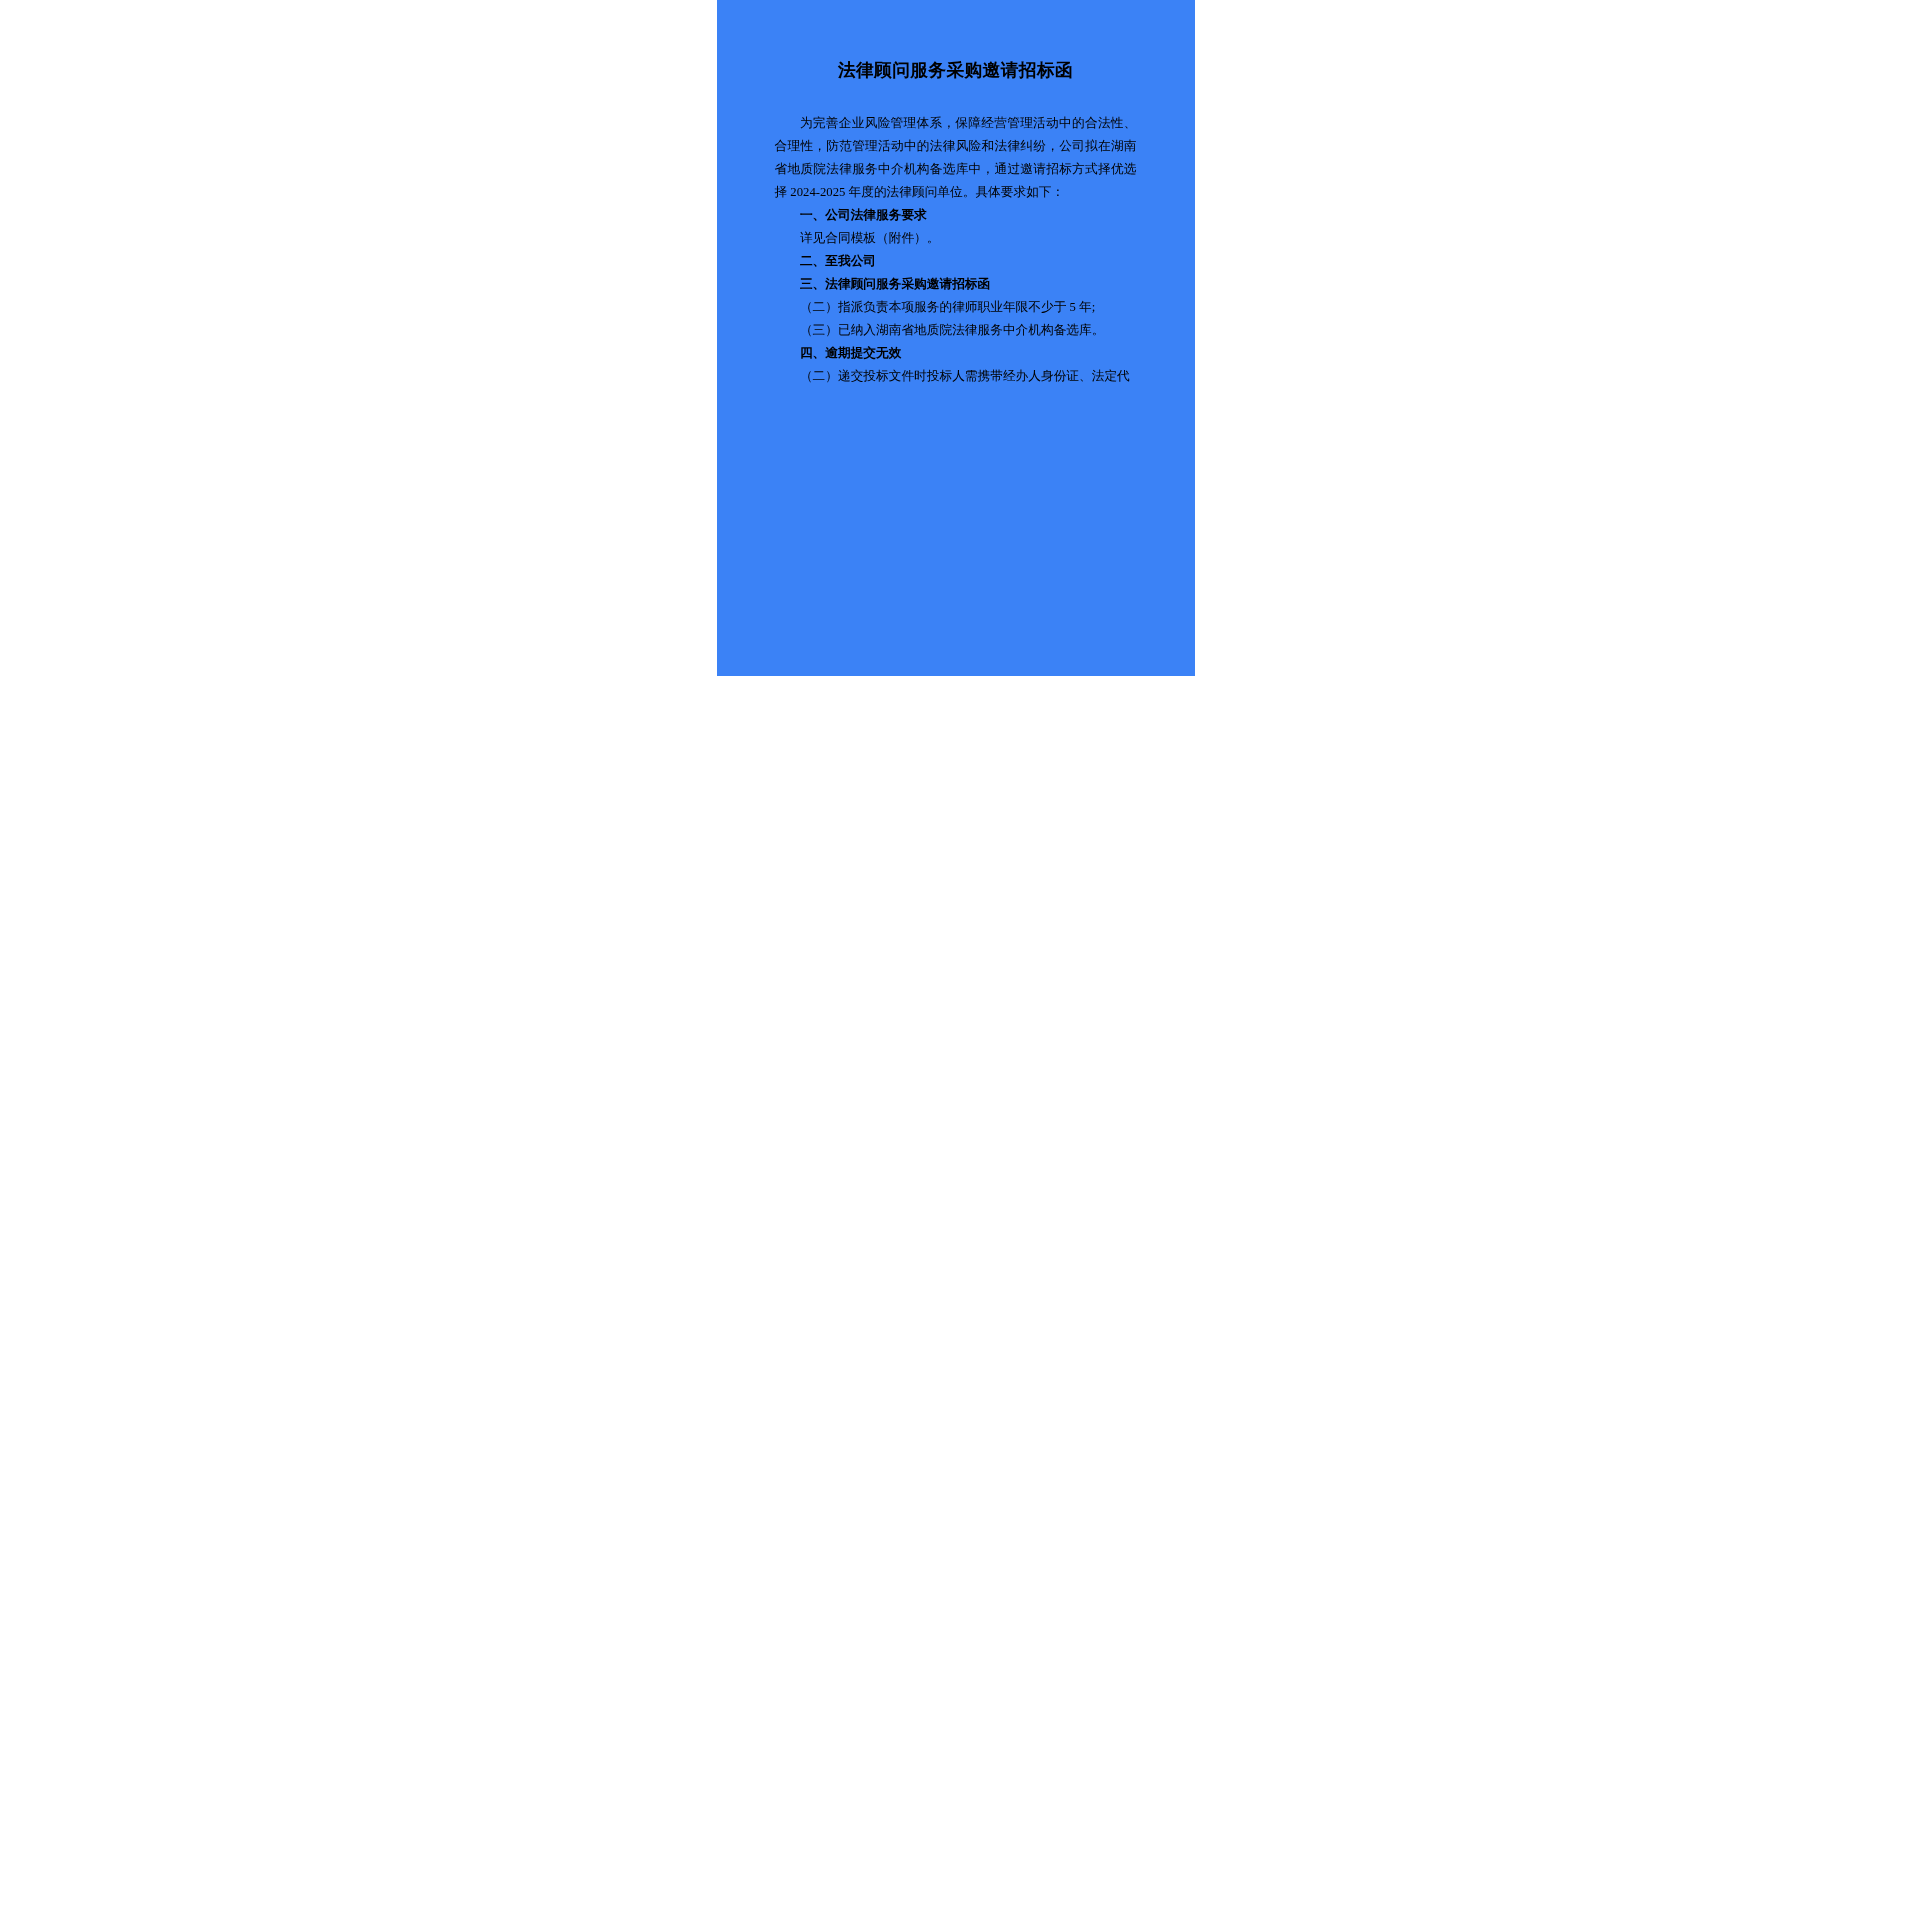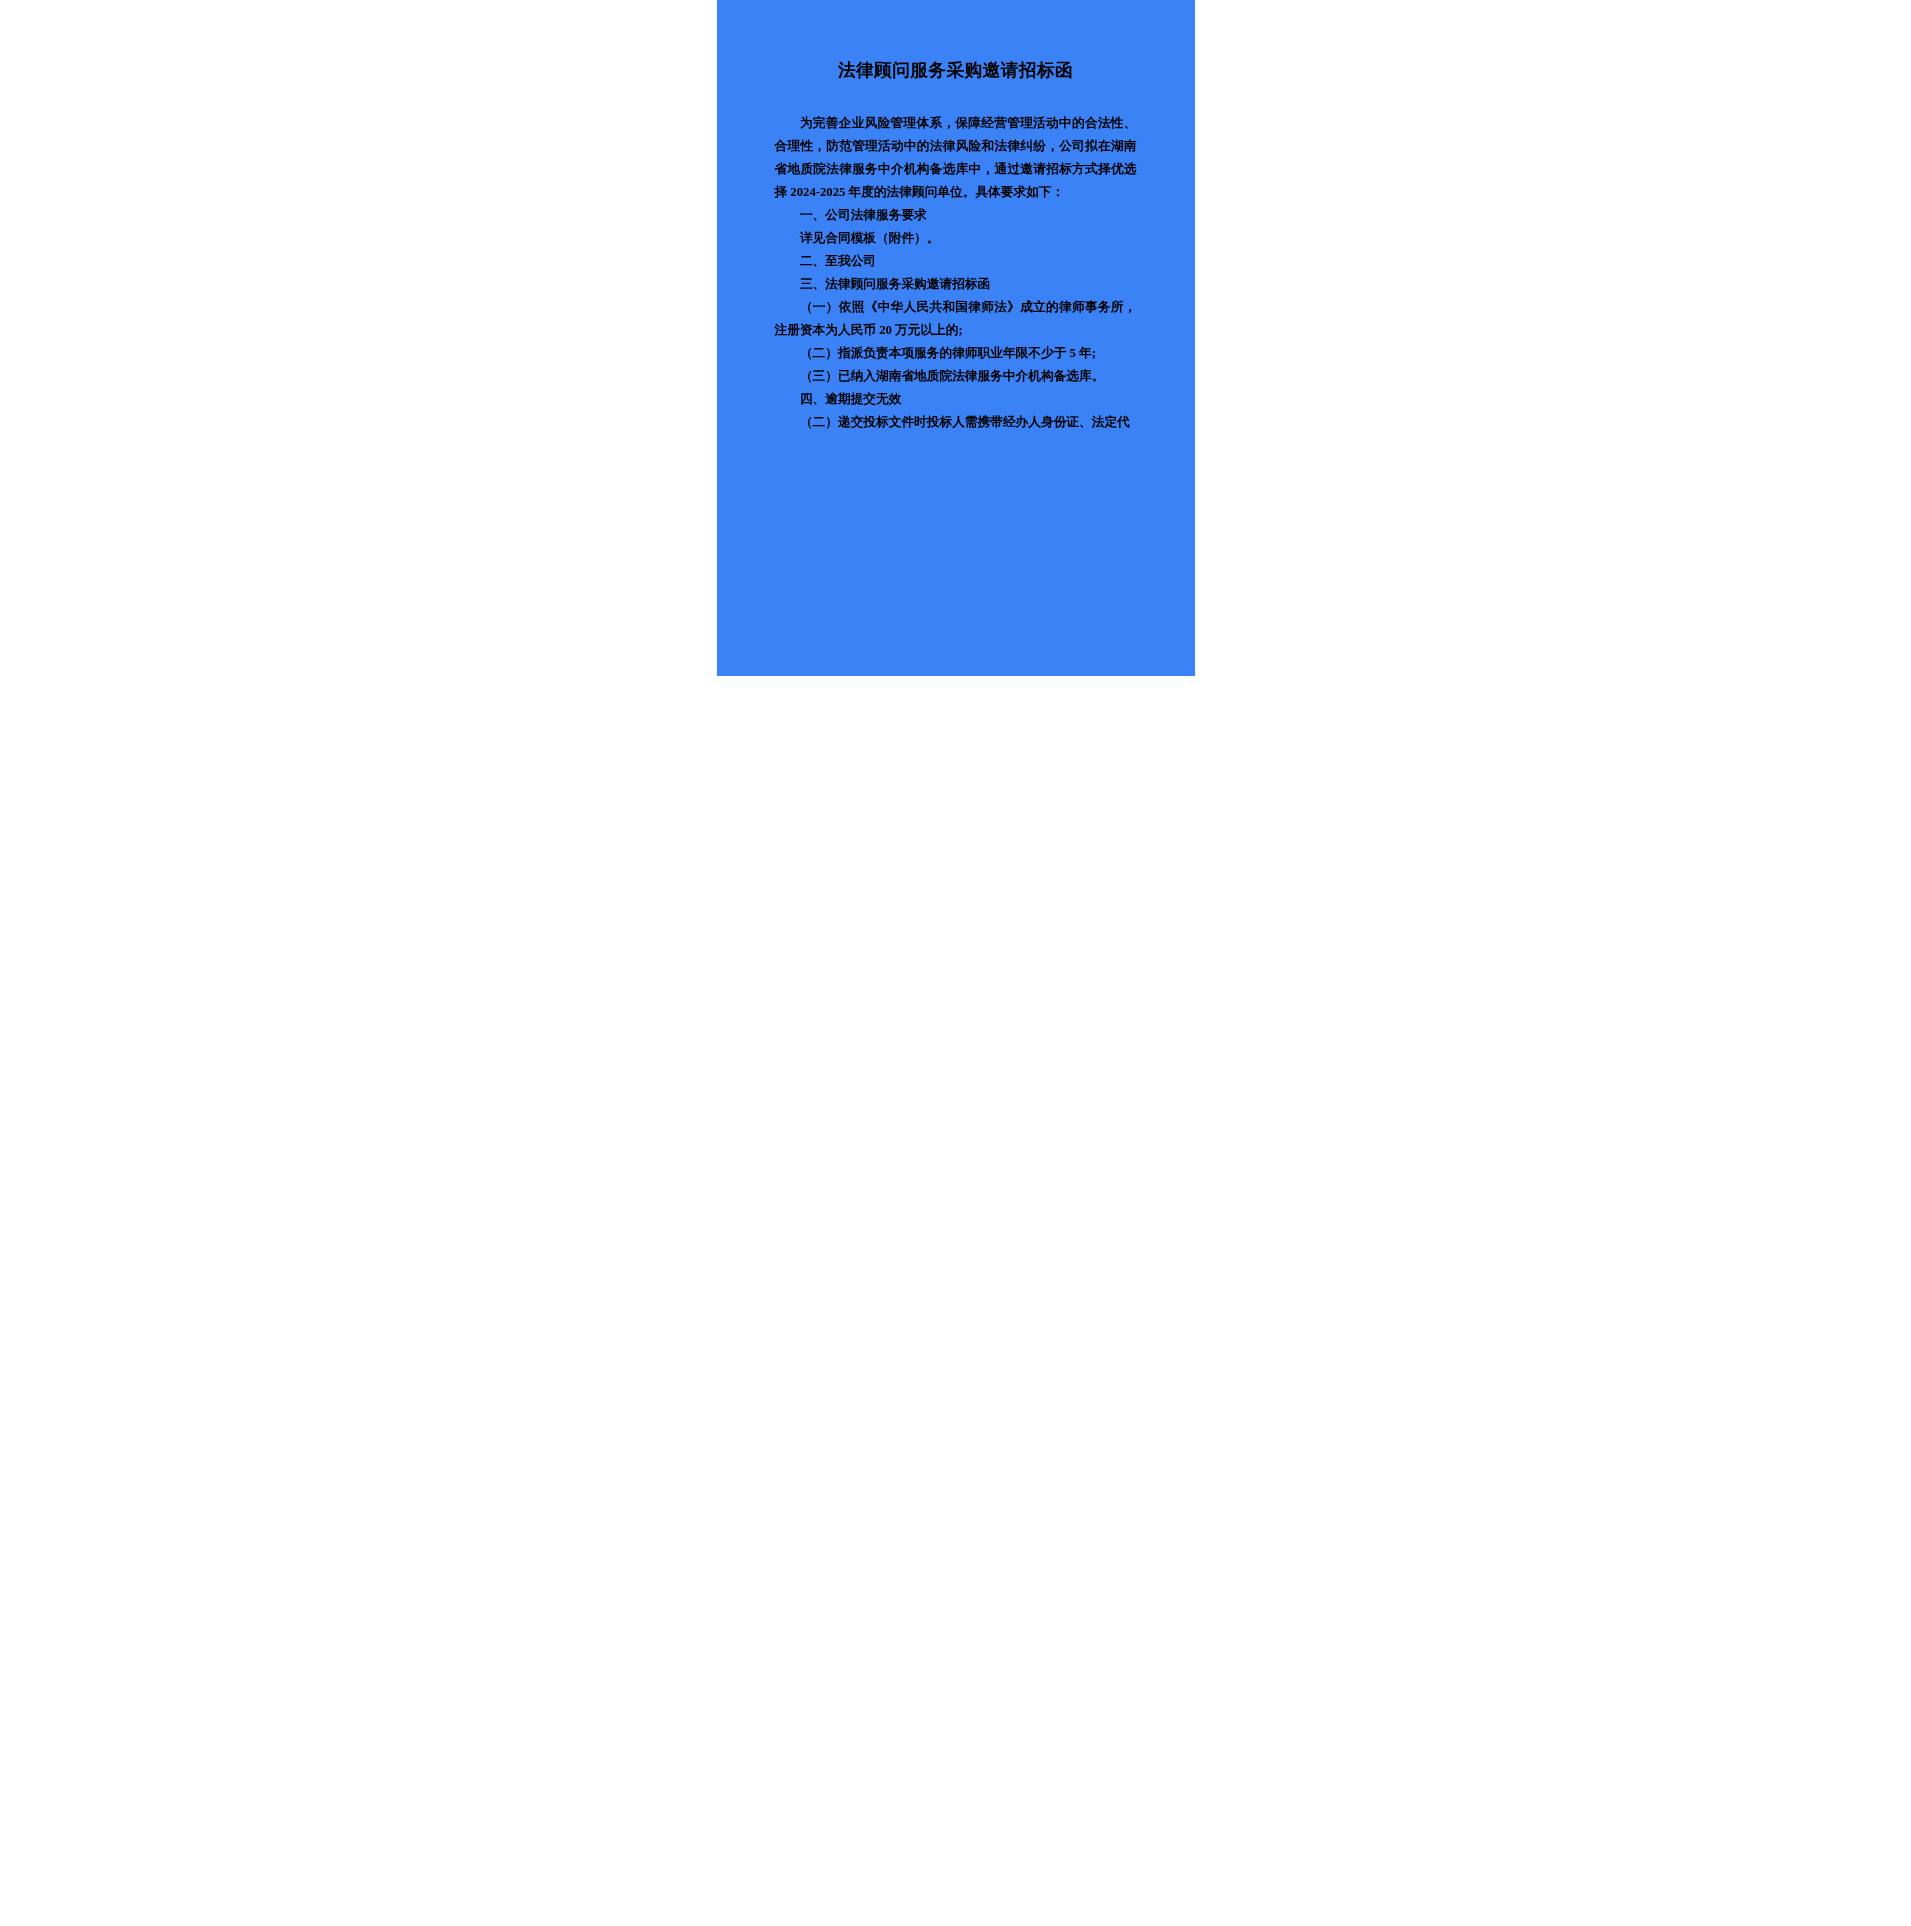--- a/index.html
+++ b/index.html
@@ -33,21 +33,21 @@
   .para, .heading {
     margin: 0;
     font-size: 12.7px;
     line-height: 23px;
     text-indent: 25.4px;
     text-align: justify;
     text-justify: inter-ideograph;
     word-break: break-all;
   }
   .para {
-    font-weight: bold;
+    font-weight: normal;
     font-family: "Liberation Serif", "DejaVu Serif", serif;
   }
   .heading {
     font-weight: bold;
     font-family: "Liberation Sans", "DejaVu Sans", sans-serif;
   }
 </style>
 </head>
 <body>
 
@@ -59,21 +59,20 @@
 
     <p class="heading">一、公司法律服务要求</p>
 
     <p class="para">详见合同模板（附件）。</p>
 
     <p class="heading">二、至我公司</p>
 
 
     <p class="heading">三、法律顾问服务采购邀请招标函</p>
 
-    <p class="para">（一）依照《中华人民共和国律师法》成立的律师事务所，注册资本为人民币 20 万元以上的;</p>
 
     <p class="para">（二）指派负责本项服务的律师职业年限不少于 5 年;</p>
 
     <p class="para">（三）已纳入湖南省地质院法律服务中介机构备选库。</p>
 
     <p class="heading">四、逾期提交无效</p>
 
 
     <p class="para">（二）递交投标文件时投标人需携带经办人身份证、法定代</p>
   </div>

